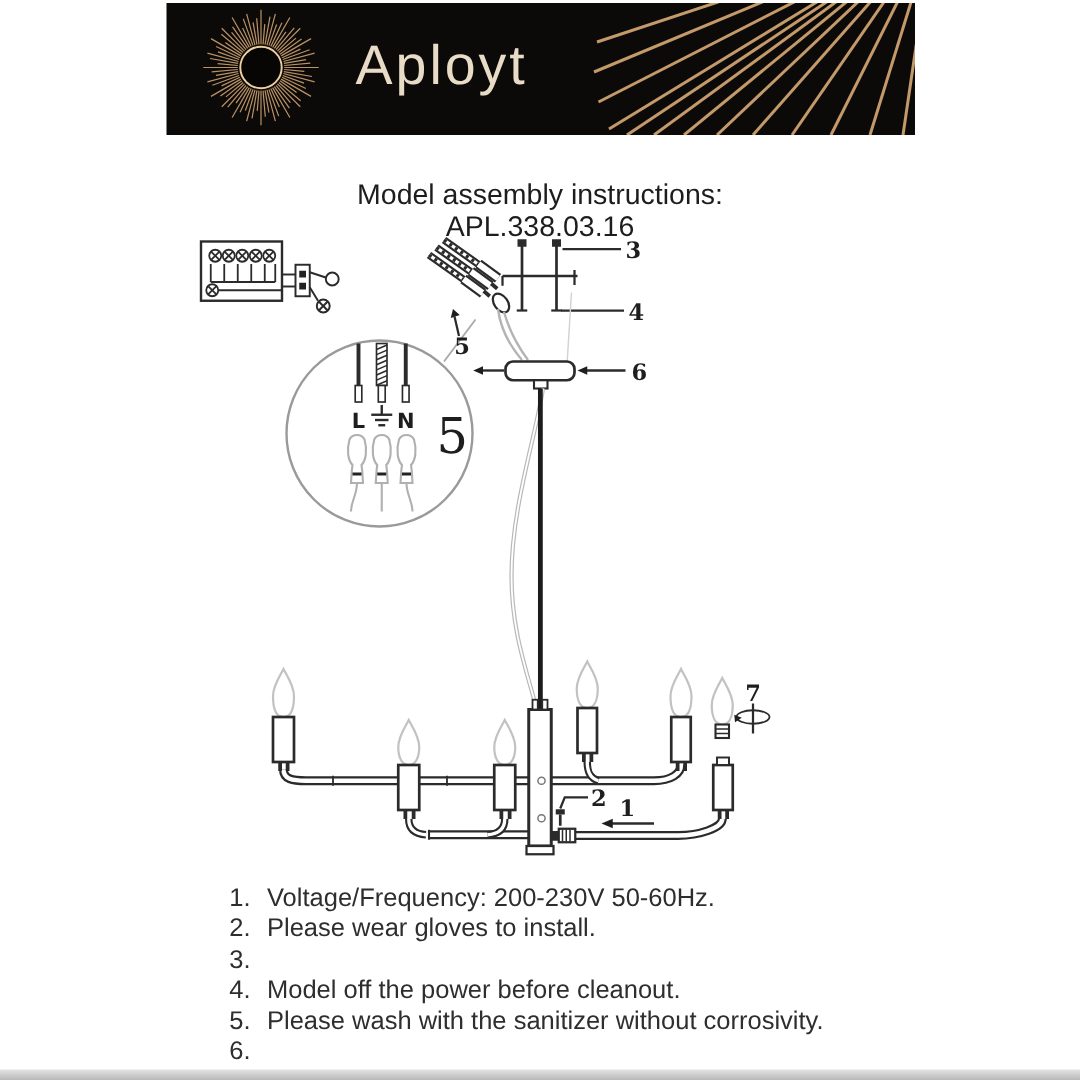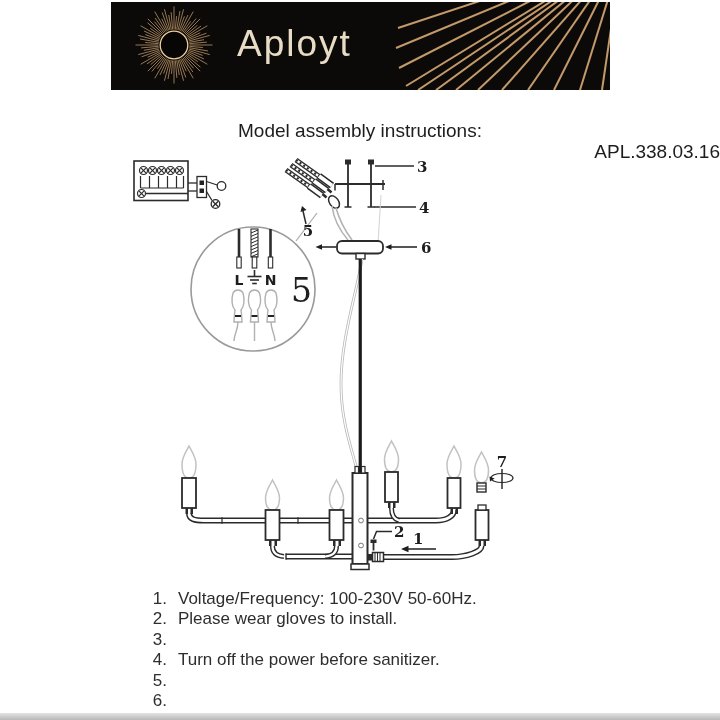--- a/index.html
+++ b/index.html
@@ -7,21 +7,21 @@
         font-family:"Liberation Sans","DejaVu Sans",sans-serif;}
   
   #banner{position:absolute;left:111px;top:2px;width:499px;height:88px;background:#0c0a09;overflow:hidden;}
   #brand{position:absolute;left:126px;top:21px;font-size:37px;font-weight:400;letter-spacing:2px;
          color:#e9dcc6;font-family:"Liberation Sans","DejaVu Sans",sans-serif;}
   #sunburst{position:absolute;left:18px;top:-2px;}
   #rays{position:absolute;right:0;top:0;}
   
   .heading{position:absolute;left:0;right:0;text-align:center;color:#1d1d1d;font-size:19px;line-height:21px;margin-top:28px;}
   #title{top:92px;}
-  #model{top:113px;text-align:right;}
+  #model{top:113px;}
   
   #diagram{position:absolute;left:0;top:0;}
   .dk{stroke:#2b2b2b;fill:none;}
   .fillw{fill:#ffffff;}
   .gray{stroke:#b4b4b4;fill:none;}
   .flame{stroke:#c2c2c2;stroke-width:1.5;fill:#ffffff;}
   .co{font:700 15px "DejaVu Serif",serif;fill:#1e1e1e;}
   .cobig{font:400 33px "DejaVu Serif",serif;fill:#1e1e1e;}
   .wl{font:700 14px "DejaVu Sans",sans-serif;fill:#1e1e1e;}
   
@@ -371,35 +371,36 @@
       <text x="394" y="537" class="co">2</text>
       <line x1="407" y1="549" x2="436" y2="549" class="dk" stroke-width="1.6"></line>
       <polygon points="401,549 408.5,545.8 408.5,552.2" fill="#1e1e1e"></polygon>
       <text x="413" y="544" class="co">1</text>
     </g>
   </svg>
 
   <div id="instructions">
     <div class="row">
         <span class="num">1.</span>
-        <span class="txt">Voltage/Frequency: 100-230V 50-60Hz.</span>
+        <span class="txt">Voltage/Frequency: 200-230V 50-60Hz.</span>
       </div>
     <div class="row">
         <span class="num">2.</span>
         <span class="txt">Please wear gloves to install.</span>
       </div>
     <div class="row">
         <span class="num">3.</span>
       </div>
     <div class="row">
         <span class="num">4.</span>
-        <span class="txt">Turn off the power before sanitizer.</span>
+        <span class="txt">Model off the power before cleanout.</span>
       </div>
     <div class="row">
         <span class="num">5.</span>
+        <span class="txt">Please wash with the sanitizer without corrosivity.</span>
       </div>
     <div class="row">
         <span class="num">6.</span>
       </div>
   </div>
 
   <div id="bottomstrip"></div>
 </div>
 
 </body></html>

